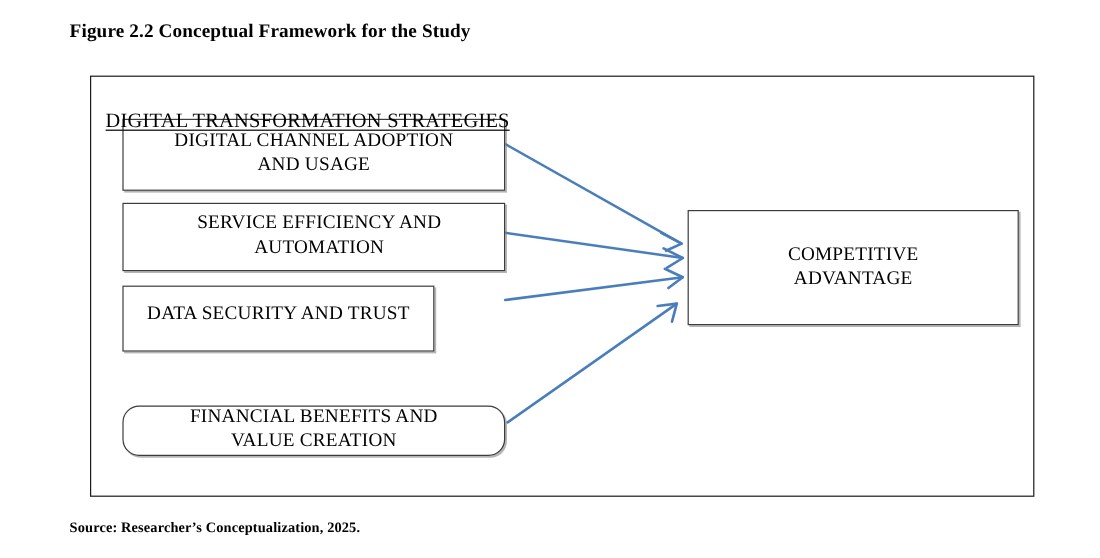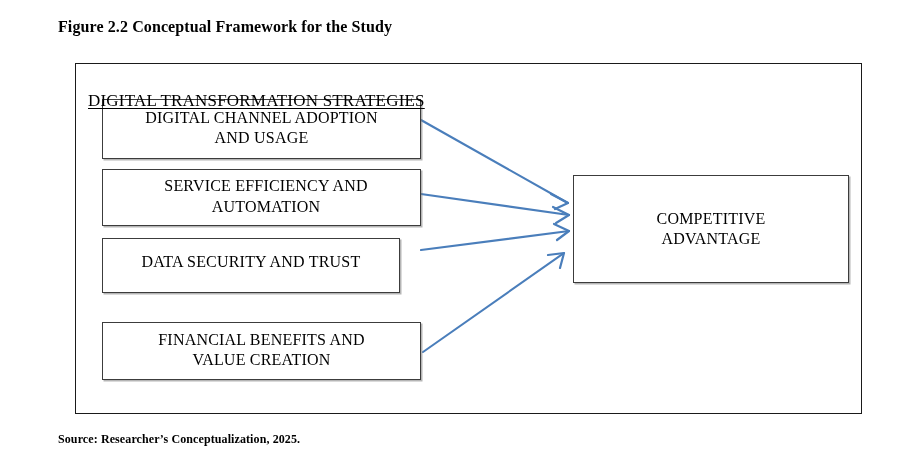--- a/index.html
+++ b/index.html
@@ -74,23 +74,23 @@
     text-align: center;
     font-size: 16px;
     line-height: 1.28;
     letter-spacing: 0.2px;
     padding: 0 6px;
     z-index: 3;
   }
   .node-box .label { display: block; white-space: pre-line; }
   #box-driver-1 { left: 102px; top: 99px;  width: 319px; height: 60px; }
   #box-driver-2 { left: 102px; top: 169px; width: 319px; height: 57px; padding-left: 15px; }
-  #box-driver-3 { left: 102px; top: 238px; width: 298px; height: 55px; justify-content: center; }
-  #box-driver-4 { left: 102px; top: 322px; width: 319px; height: 58px; }
-  #box-outcome  { left: 573px; top: 175px; width: 276px; height: 108px; }
+  #box-driver-3 { left: 102px; top: 238px; width: 260px; height: 55px; justify-content: center; }
+  #box-driver-4 { left: 102px; top: 338px; width: 319px; height: 42px; border-radius: 14px; }
+  #box-outcome  { left: 573px; top: 175px; width: 276px; height: 96px; }
   #box-driver-1 .label,
   #box-driver-2 .label,
   #box-driver-4 .label { transform: translateY(-1px); }
   #box-driver-3 .label { transform: translateY(-3px); }
   .arrow-layer {
     position: absolute;
     left: 0; top: 0;
     width: 917px;
     height: 465px;
     z-index: 2;

